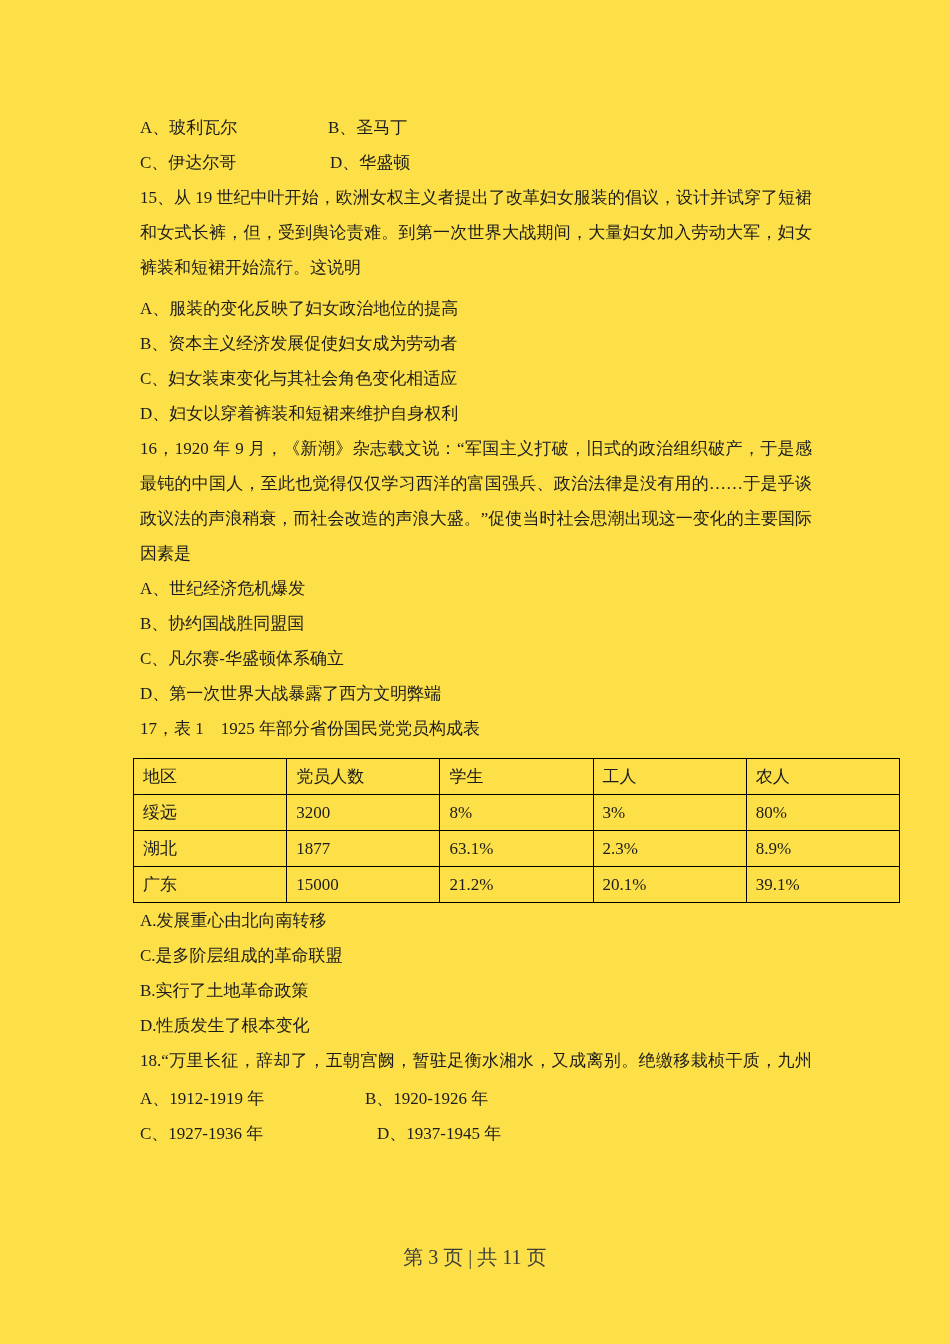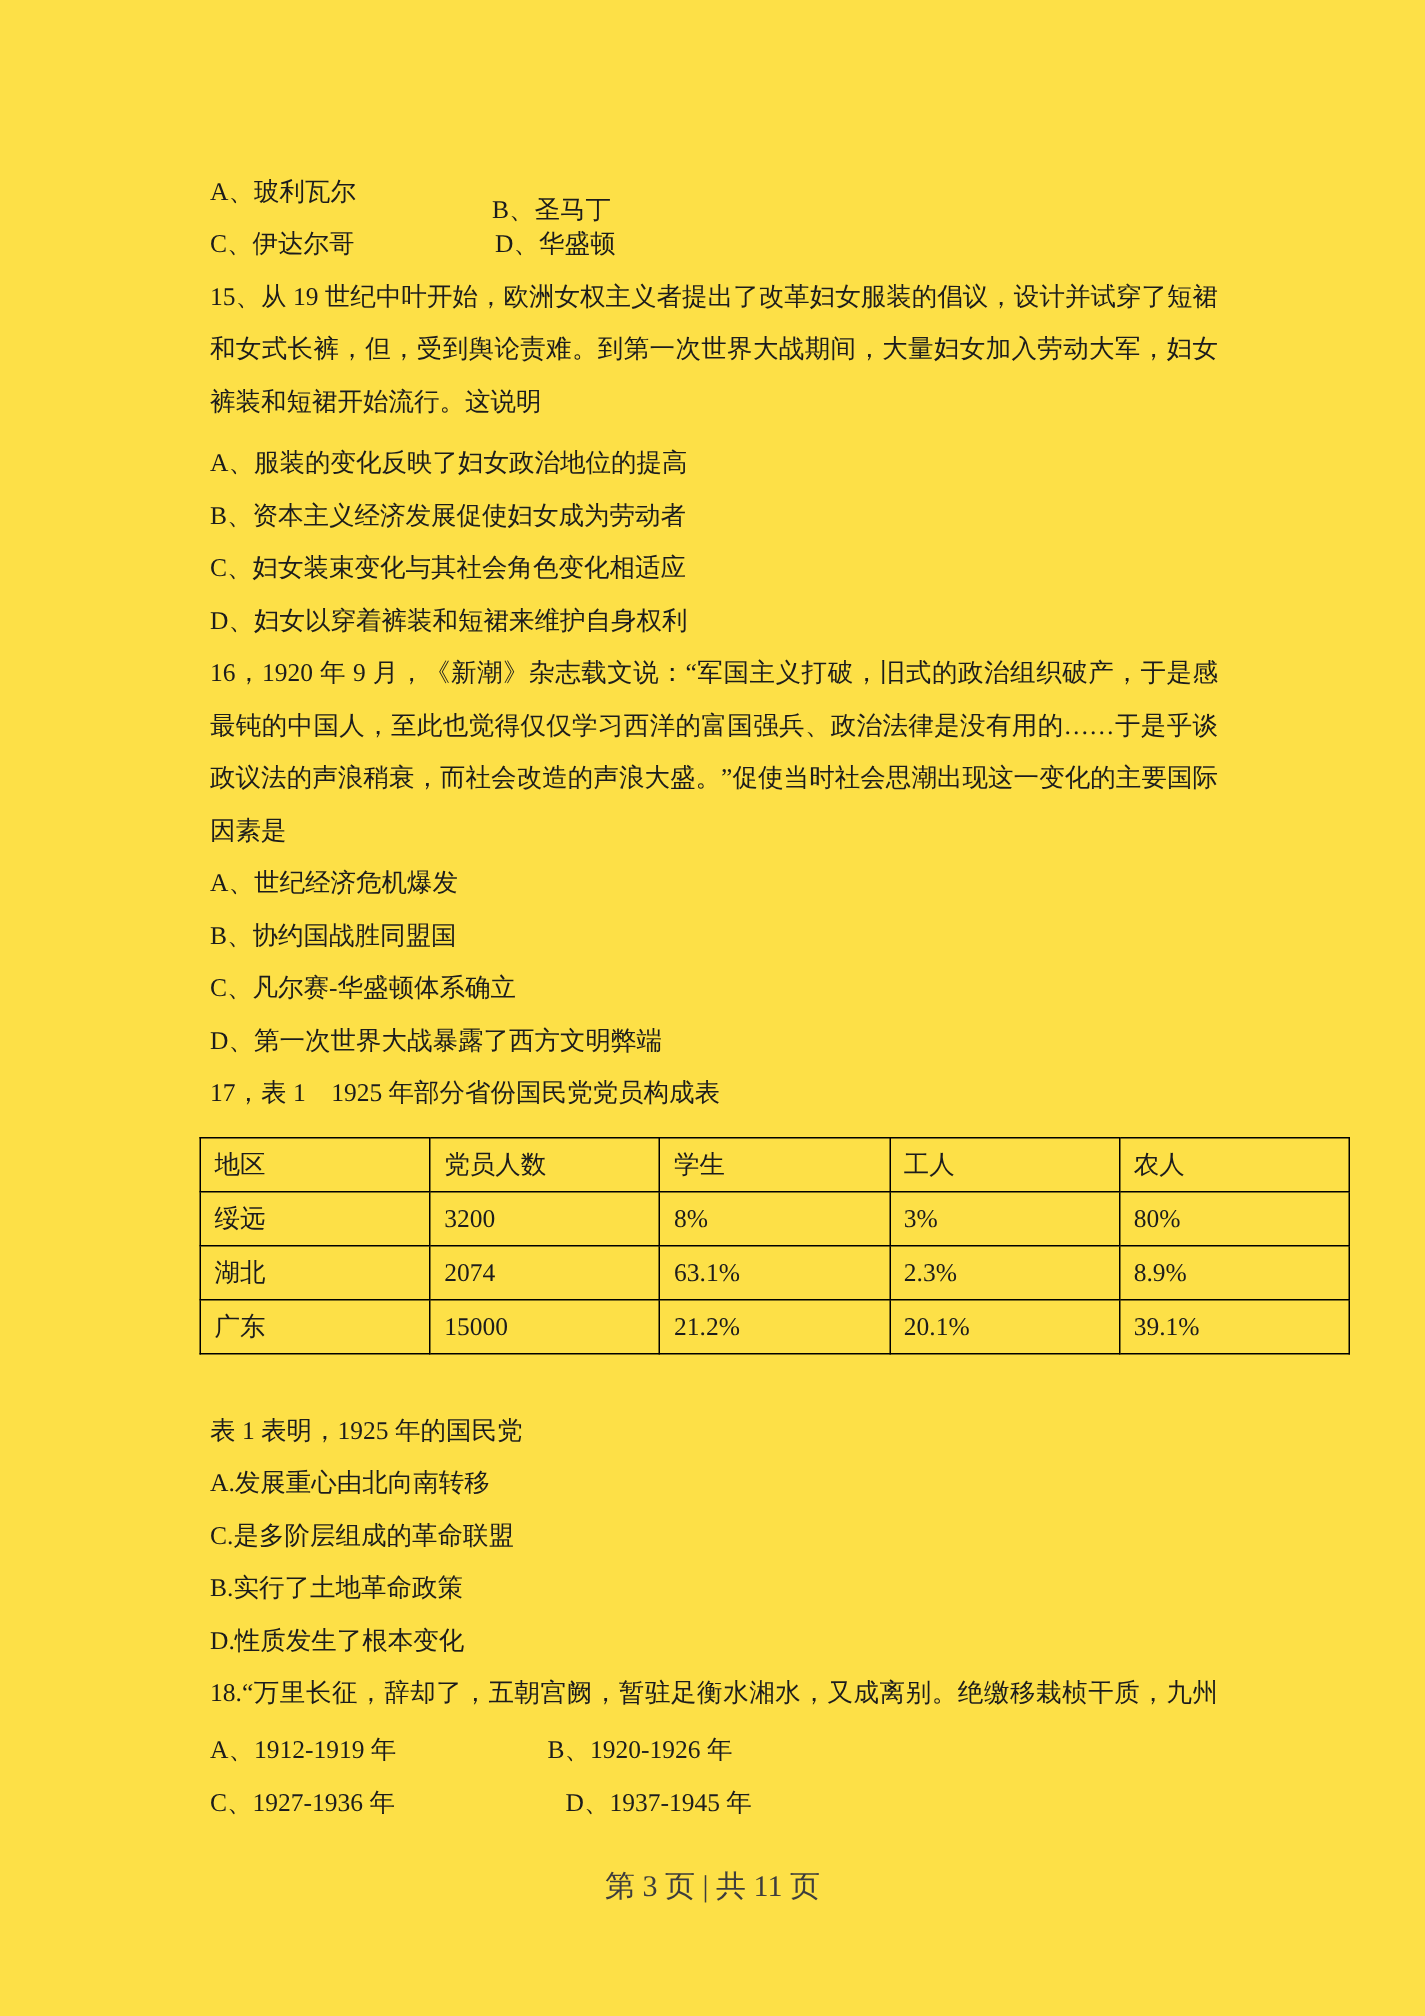--- a/index.html
+++ b/index.html
@@ -27,21 +27,21 @@
     white-space: nowrap;
   }
   .fill {
     white-space: normal;
     text-align: justify;
     text-align-last: justify;
     overflow: hidden;
   }
   .two-col { position: relative; }
   .two-col .col-right { position: absolute; top: 0; }
-  .q14 .row1 .col-right { left: 188px; margin-top: 12px; }
+  .q14 .row1 .col-right { left: 188px; }
   .q14 .row2 .col-right { left: 190px; }
   .q18 .rowA .col-right { left: 225px; font-family: Liberation Serif, serif; }
   .q18 .rowB .col-right { left: 237px; }
   .opt-block { margin-top: 6px; }
   .q17-table {
     margin: 12px 0 0 -7px;
     width: 767px;
     border-collapse: collapse;
     table-layout: fixed;
   }
@@ -122,36 +122,35 @@
         </tr>
         <tr>
           <td>绥远</td>
           <td>3200</td>
           <td>8%</td>
           <td>3%</td>
           <td>80%</td>
         </tr>
         <tr>
           <td>湖北</td>
-          <td>2074</td>
+          <td>1877</td>
           <td>63.1%</td>
           <td>2.3%</td>
           <td>8.9%</td>
         </tr>
         <tr>
           <td>广东</td>
           <td>15000</td>
           <td>21.2%</td>
           <td>20.1%</td>
           <td>39.1%</td>
         </tr>
       </tbody>
         </table>
 
-      <div class="line after-table">表 1 表明，1925 年的国民党</div>
       <div class="line">A.发展重心由北向南转移</div>
       <div class="line">C.是多阶层组成的革命联盟</div>
       <div class="line">B.实行了土地革命政策</div>
       <div class="line">D.性质发生了根本变化</div>
     </div>
 
     <div class="q18">
       <div class="line fill q18-stem">18.“万里长征，辞却了，五朝宫阙，暂驻足衡水湘水，又成离别。绝缴移栽桢干质，九州</div>
       <div class="q18-opts">
         <div class="line two-col rowA">

